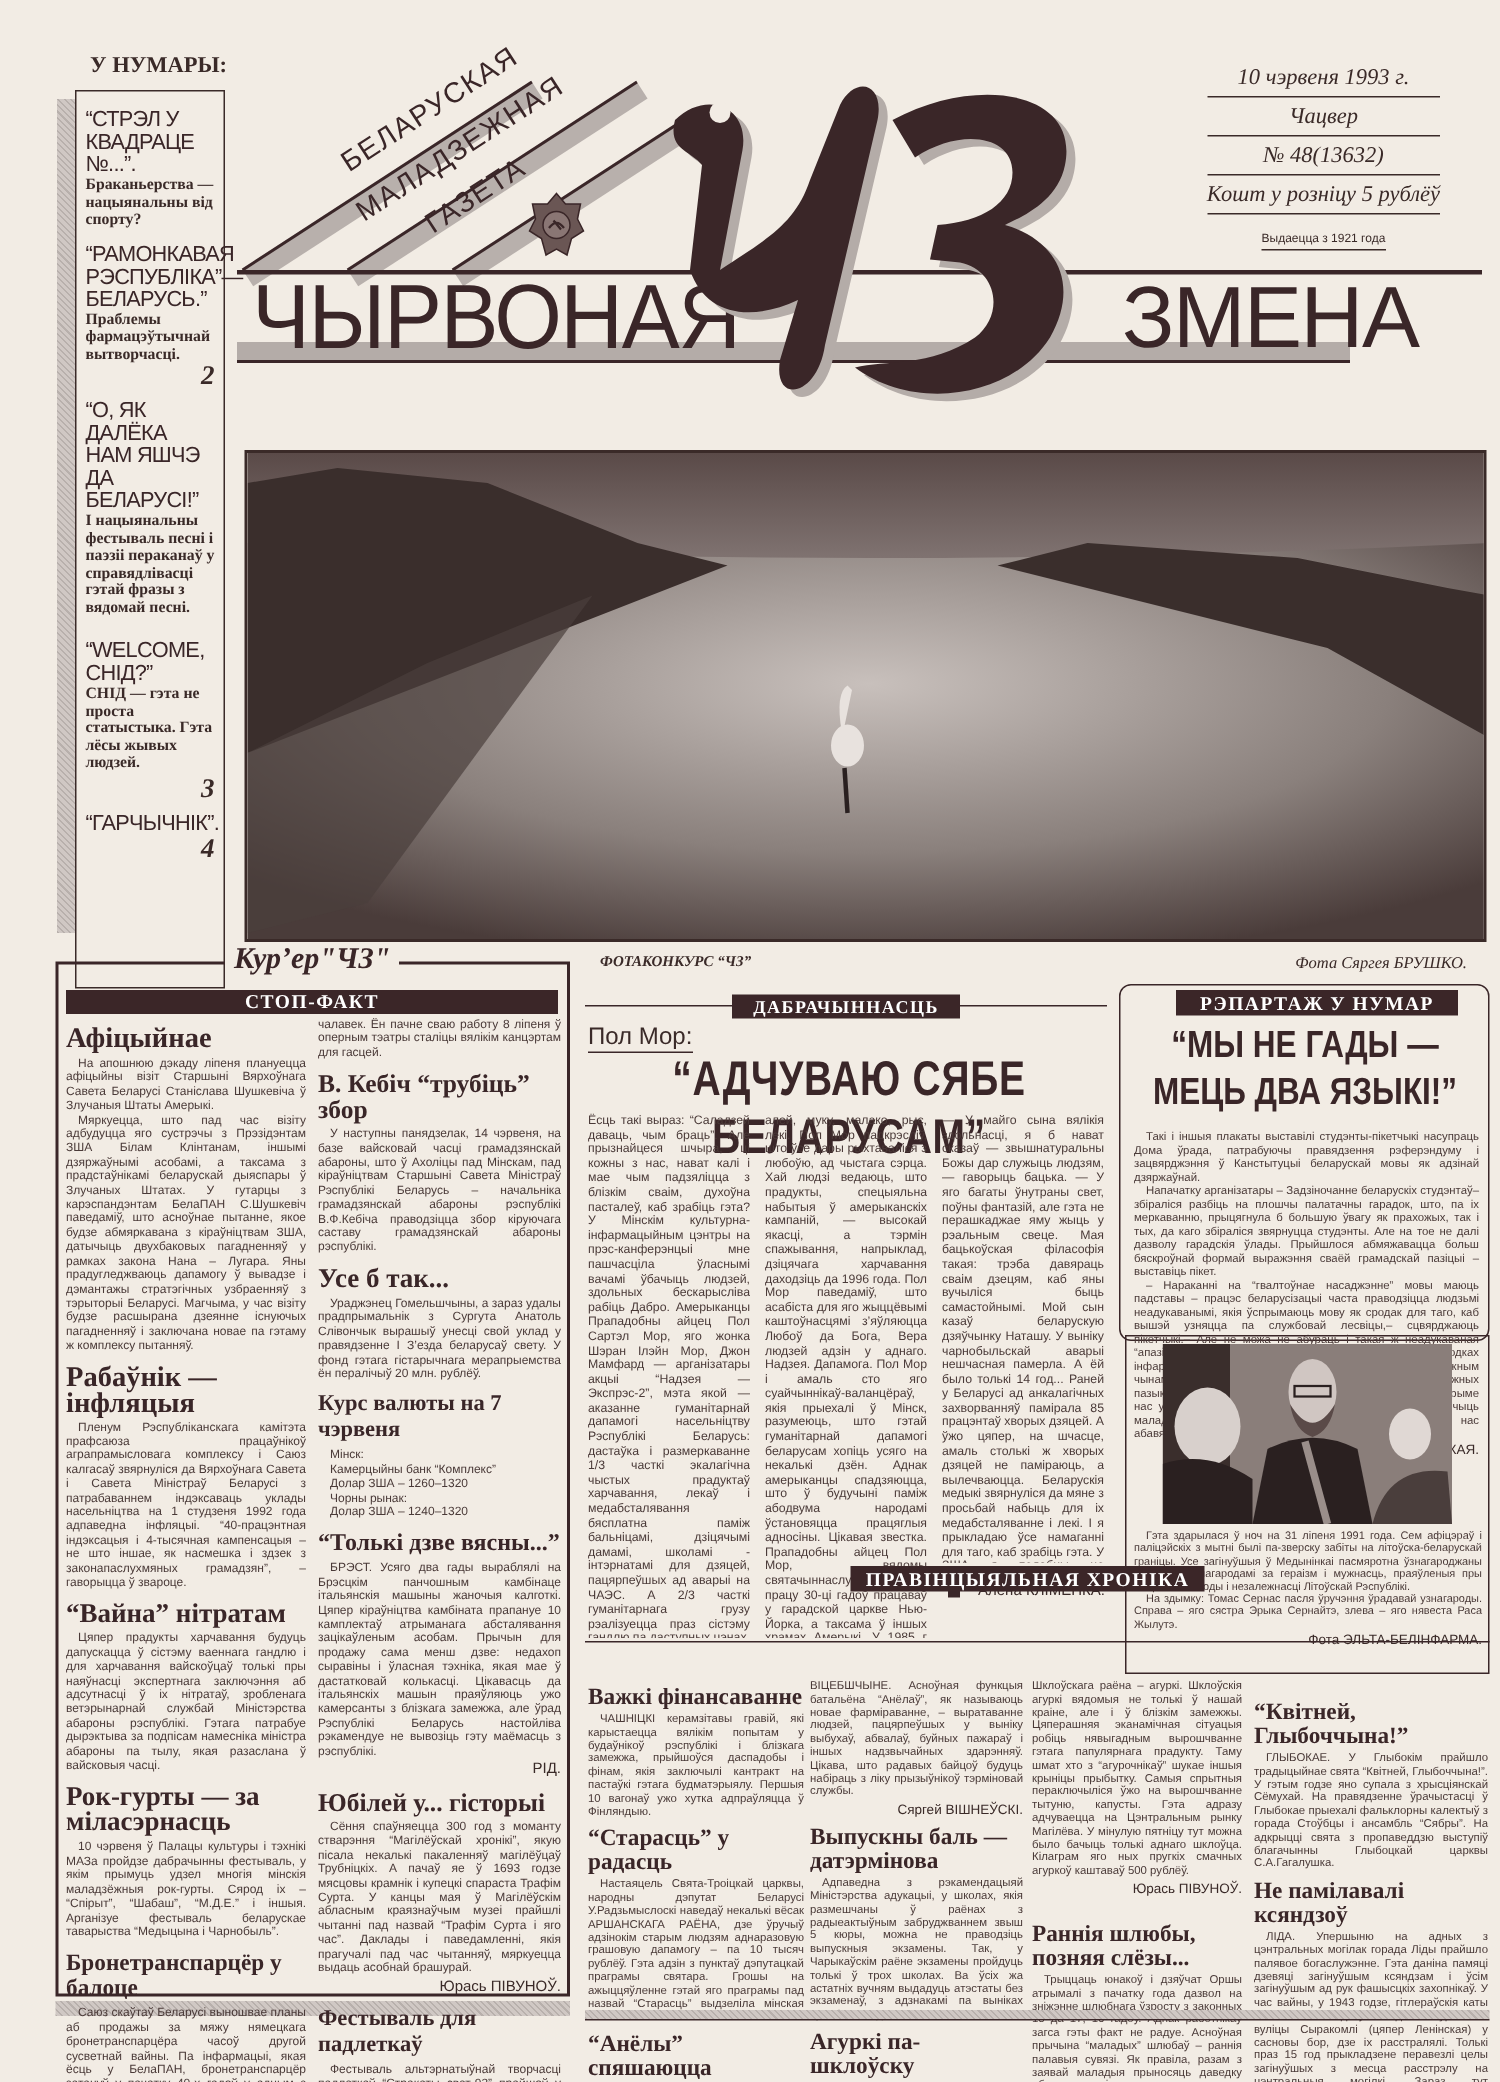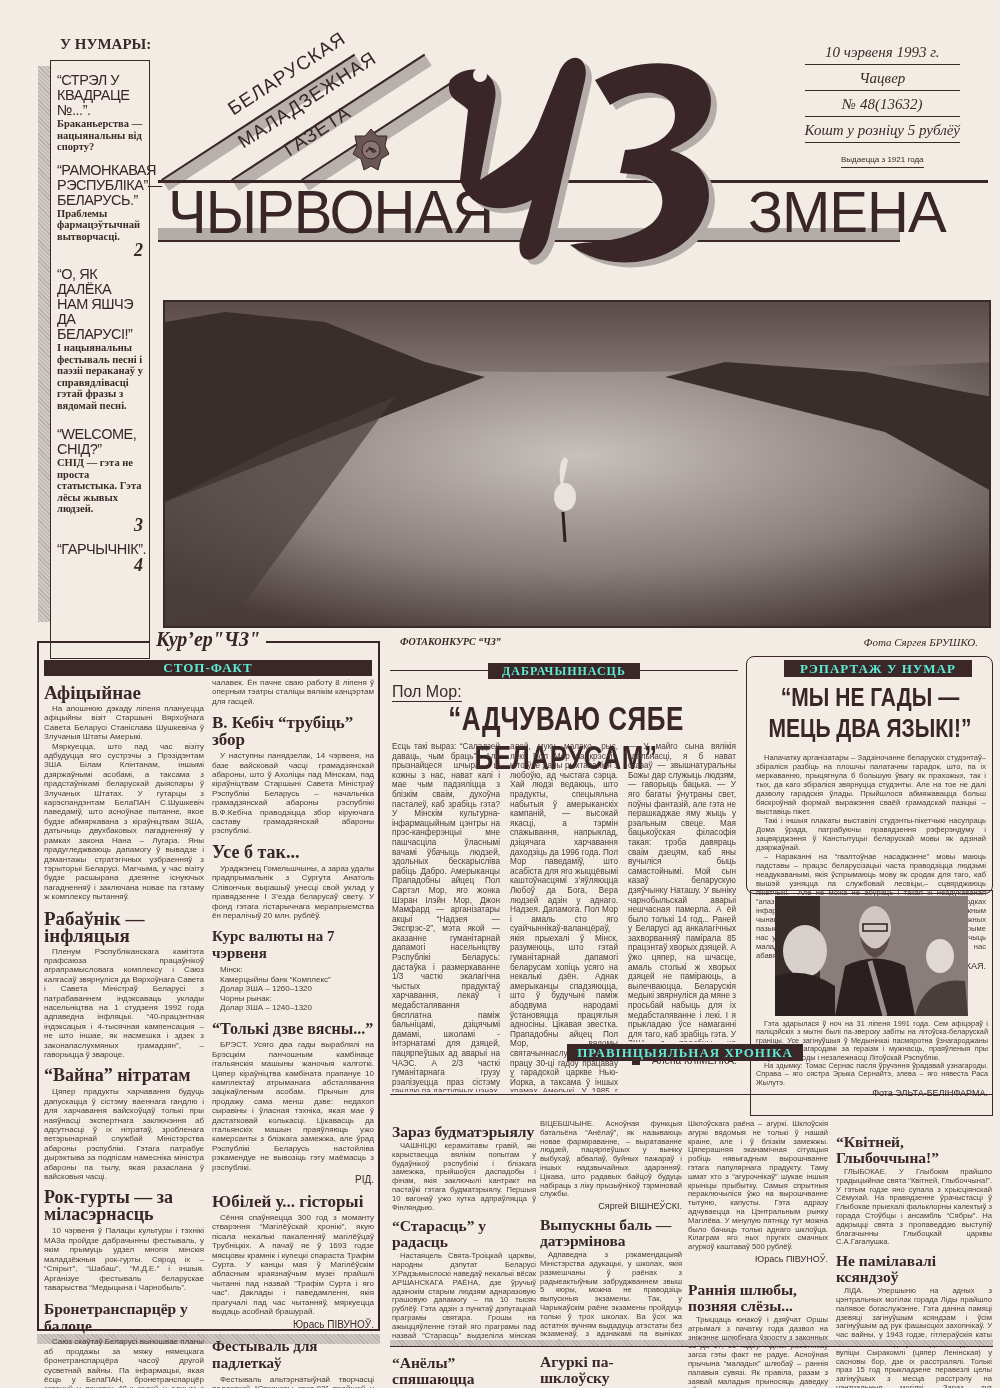--- a/index.html
+++ b/index.html
@@ -3,21 +3,21 @@
 <meta charset="utf-8">
 <style>
   * { box-sizing: border-box; margin: 0; padding: 0; }
   html, body { width: 1000px; height: 1388px; background: #f2ece4; }
   body { position: relative; font-family: "Liberation Serif", serif; color: #3a2a28; overflow: hidden; }
   .abs { position: absolute; }
   .sans { font-family: "Liberation Sans", sans-serif; }
   .body-text { font-family: "Liberation Sans", sans-serif; font-size: 8px; line-height: 9.4px; color: #4a3a38; text-align: justify; }
   .body-text p { text-indent: 8px; }
   .byline { font-family: "Liberation Sans", sans-serif; font-size: 10px; text-align: right; color: #3a2a28; margin-top: 2px; }
-  .section-bar { background: #3b2628; color: #5eead4; font-family: "Liberation Serif", serif; font-weight: bold; text-align: center; letter-spacing: 1px; }
+  .section-bar { background: #3b2628; color: #ffffff; font-family: "Liberation Serif", serif; font-weight: bold; text-align: center; letter-spacing: 1px; }
   .grey-shadow { background: repeating-linear-gradient(45deg, #b8b0ac 0 1px, #d0c8c4 1px 3px); }
 
   
   #index-label { left: 60px; top: 36px; font-size: 15px; font-weight: bold; }
   #index-shadow { left: 38px; top: 66px; width: 95px; height: 556px; }
   #index-box { left: 50px; top: 60px; width: 100px; height: 599px; border: 1.5px solid #3a2a28; background: #f2ece4; padding: 12px 6px 6px 6px; }
   .idx-title { font-family: "Liberation Sans", sans-serif; font-size: 14.5px; line-height: 15px; letter-spacing: -0.5px; color: #3a2628; }
   .idx-sub { font-family: "Liberation Serif", serif; font-weight: bold; font-size: 10.5px; line-height: 11.5px; color: #3a2a28; margin-bottom: 10px; }
   .idx-page { font-family: "Liberation Serif", serif; font-style: italic; font-weight: bold; font-size: 18px; text-align: right; margin: -2px 0 6px 0; }
 
@@ -272,22 +272,22 @@
   <span class="sans" style="font-size:10px">Алена КЛІМЕНКА.</span>
 </div>
 
 <div class="abs" id="rep-box"></div>
 <div class="abs section-bar" id="rep-bar">РЭПАРТАЖ У НУМАР</div>
 <div class="abs" id="rep-headline">
   <div>“МЫ НЕ ГАДЫ —</div>
   <div>МЕЦЬ ДВА ЯЗЫКІ!”</div>
 </div>
 <div class="abs body-text" id="rep-body">
+  <p>Такі і іншыя плакаты выставілі студэнты-пікетчыкі насупраць Дома ўрада, патрабуючы правядзення рэферэндуму і зацвярджэння ў Канстытуцыі беларускай мовы як адзінай дзяржаўнай.</p>
   <p>Напачатку арганізатары – Задзіночанне беларускіх студэнтаў– збіраліся разбіць на плошчы палатачны гарадок, што, па іх меркаванню, прыцягнула б большую ўвагу як прахожых, так і тых, да каго збіраліся звярнуцца студэнты. Але на тое не далі дазволу гарадскія ўлады. Прыйшлося абмяжавацца больш бяскроўнай формай выражэння сваёй грамадскай пазіцыі – выставіць пікет.</p>
-  <p>Такі і іншыя плакаты выставілі студэнты-пікетчыкі насупраць Дома ўрада, патрабуючы правядзення рэферэндуму і зацвярджэння ў Канстытуцыі беларускай мовы як адзінай дзяржаўнай.</p>
   <p>– Нараканні на “гвалтоўнае насаджэнне” мовы маюць падставы – працэс беларусізацыі часта праводзіцца людзьмі неадукаванымі, якія ўспрымаюць мову як сродак для таго, каб вышэй узняцца па службовай лесвіцы,– сцвярджаюць пікетчыкі.– Але не можа не абураць і такая ж неадукаваная “апазіцыя” нацыянальнай мове – у друку і іншых сродках інфармацыі. Цяперашні ўрад не ў стане аддаць належным чынам ні мову, ні эканоміку. Беларусь “патанула” ў замежных пазыках і невядома калі “выплыве”. Магчыма, нехта не прыме нас усур’ёз, маўляў, “маладое-зялёнае”. Але не варта лічыць маладых за дурняў. Праз колькі год хто-небудзь з нас абавязкова будзе ў гэтым Доме.</p>
   <div class="byline" style="font-size:9px">Ірына ЗАВАДСКАЯ.</div>
 </div>
 
 <div class="abs" id="photo2-box"></div>
 <div class="abs" id="photo2">
   <svg width="193" height="120" viewBox="0 0 193 120">
     <rect width="193" height="120" fill="#8a7e7a"></rect>
     <rect x="0" y="0" width="45" height="120" fill="#3a2e2c"></rect>
     <ellipse cx="30" cy="55" rx="22" ry="26" fill="#d8d0cc"></ellipse>
@@ -305,21 +305,21 @@
   <p>Гэта здарылася ў ноч на 31 ліпеня 1991 года. Сем афіцэраў і паліцэйскіх з мытні былі па-зверску забіты на літоўска-беларускай граніцы. Усе загінуўшыя ў Медынінкаі пасмяротна ўзнагароджаны ваеннымі ўзнагародамі за гераізм і мужнасць, праяўленыя пры абароне свабоды і незалежнасці Літоўскай Рэспублікі.</p>
   <p>На здымку: Томас Сернас пасля ўручэння ўрадавай узнагароды. Справа – яго сястра Эрыка Сернайтэ, злева – яго нявеста Раса Жылутэ.</p>
   <div class="byline" style="font-size:9px">Фота ЭЛЬТА-БЕЛІНФАРМА.</div>
 </div>
 
 <div class="abs" id="prov-rule"></div>
 <div class="abs section-bar" id="prov-bar">ПРАВІНЦЫЯЛЬНАЯ ХРОНІКА</div>
 
 <div class="prov-col" style="left:392px; width:144px;">
   <div>
-    <h3>Зараз будматэрыялу</h3>
+    <h3>Важкі фінансаванне</h3>
     <div class="body-text" style="font-size:7.6px; line-height:8.8px">
         <p>ЧАШНІЦКІ керамзітавы гравій, які карыстаецца вялікім попытам у будаўнікоў рэспублікі і блізкага замежжа, прыйшоўся даспадобы і фінам, якія заключылі кантракт на пастаўкі гэтага будматэрыялу. Першыя 10 вагонаў ужо хутка адпраўляцца ў Фінляндыю.</p>
       </div>
   </div>
   <div>
     <h3>“Старасць” у радасць</h3>
     <div class="body-text" style="font-size:7.6px; line-height:8.8px">
         <p>Настаяцель Свята-Троіцкай царквы, народны дэпутат Беларусі У.Радзьмыслоскі наведаў некалькі вёсак АРШАНСКАГА РАЁНА, дзе ўручыў адзінокім старым людзям аднаразовую грашовую дапамогу – па 10 тысяч рублёў. Гэта адзін з пунктаў дэпутацкай праграмы святара. Грошы на ажыццяўленне гэтай яго праграмы пад назвай “Старасць” выдзеліла мінская кампанія “Магнат-лізінг”.</p>
       </div>
   </div>

